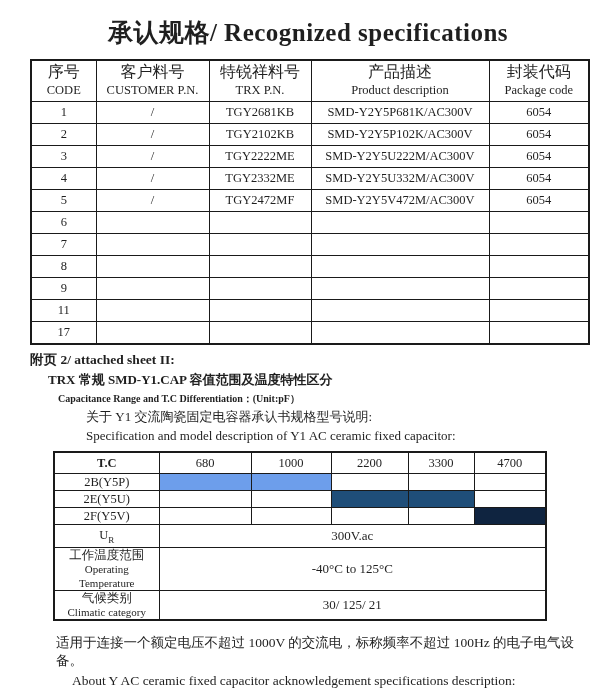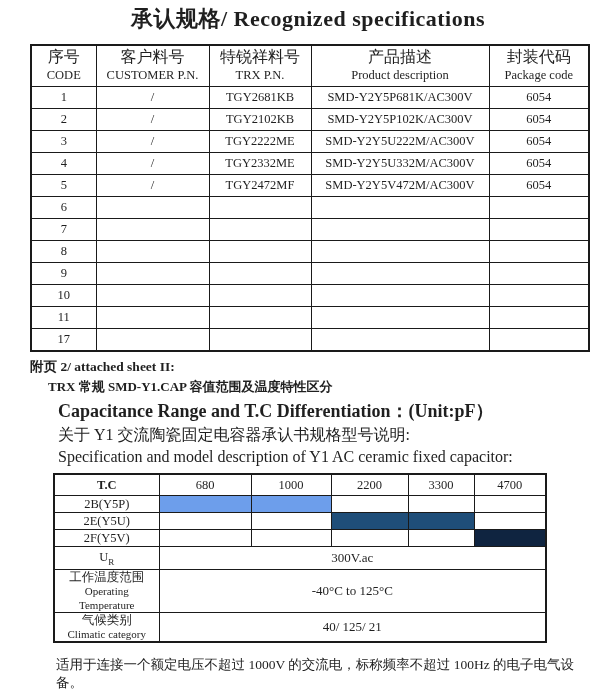--- a/index.html
+++ b/index.html
@@ -5,23 +5,23 @@
   html,body{margin:0;padding:0;background:#ffffff;}
   .page{
     position:relative;
     width:616px;height:691px;
     background:#ffffff;
     color:#1f1f1f;
     font-family:"Liberation Serif","DejaVu Serif",serif;
     overflow:hidden;
   }
   .title{
-    margin:4px 0 10px 0;
+    margin:16px 0 10px 0;
     text-align:center;
-    font-size:22px;
+    font-size:25px;
     font-weight:bold;
     letter-spacing:0.5px;
   }
   
   table{border-collapse:collapse;table-layout:fixed;}
   .spec-table{
     margin-left:30px;
     width:558px;
     border:2px solid #1a1a1a;
   }
@@ -34,22 +34,22 @@
     overflow:hidden;
     white-space:nowrap;
   }
   .spec-table th{height:40px;line-height:19px;}
   .spec-table td{height:21px;}
   .h-zh{font-size:16px;}
   .h-en{font-size:12.5px;}
   
   .sheet-heading{margin:6px 12px 1px 30px;font-size:13.5px;font-weight:bold;}
   .sheet-sub-zh{margin:2px 0 0 48px;font-size:13px;font-weight:bold;}
-  .sheet-sub-en{margin:3px 0 0 58px;font-size:18px;font-weight:bold;}
-  .sheet-note{margin:2px 0 0 58px;font-size:16px;}
+  .sheet-sub-en{margin:3px 0 0 58px;font-size:10px;font-weight:bold;}
+  .sheet-note{margin:2px 0 0 86px;font-size:13px;}
   
   .tc-table{
     margin:7px 0 0 53px;
     width:492px;
     border:2px solid #1a1a1a;
   }
   .tc-table td{
     border:1px solid #1a1a1a;
     padding:0 2px;
     text-align:center;
@@ -168,27 +168,20 @@
           <td></td>
         </tr>
         <tr>
           <td>9</td>
           <td></td>
           <td></td>
           <td></td>
           <td></td>
         </tr>
         <tr>
-          <td>10</td>
-          <td></td>
-          <td></td>
-          <td></td>
-          <td></td>
-        </tr>
-        <tr>
           <td>11</td>
           <td></td>
           <td></td>
           <td></td>
           <td></td>
         </tr>
         <tr>
           <td>17</td>
           <td></td>
           <td></td>
@@ -255,21 +248,21 @@
             <span class="zh">工作温度范围</span>
             <span class="en">Operating Temperature</span>
           </td>
           <td class="span" colspan="5">-40°C  to 125°C</td>
         </tr>
         <tr>
           <td class="lbl lbl2">
             <span class="zh">气候类别</span>
             <span class="en">Climatic category</span>
           </td>
-          <td class="span" colspan="5">40/ 125/ 21</td>
+          <td class="span" colspan="5">30/ 125/ 21</td>
         </tr>
       </tbody>
   </table>
 
   <div class="footer">
     <p class="f-zh">适用于连接一个额定电压不超过 1000V 的交流电，标称频率不超过 100Hz 的电子电气设备。</p>
     <p class="f-en1">About Y AC ceramic fixed capacitor acknowledgement specifications description:</p>
 
   </div>
 

